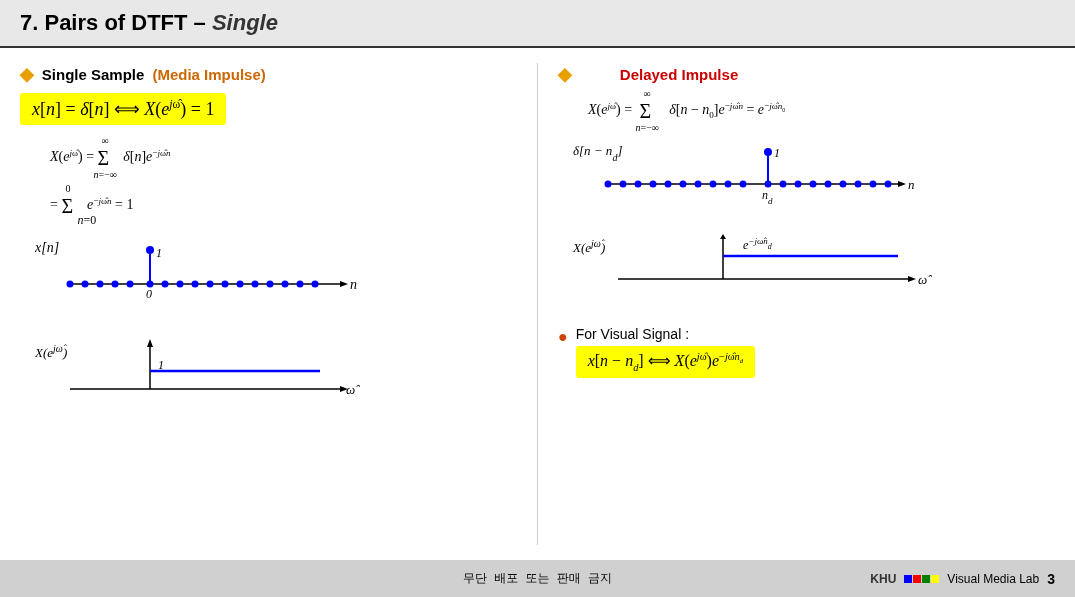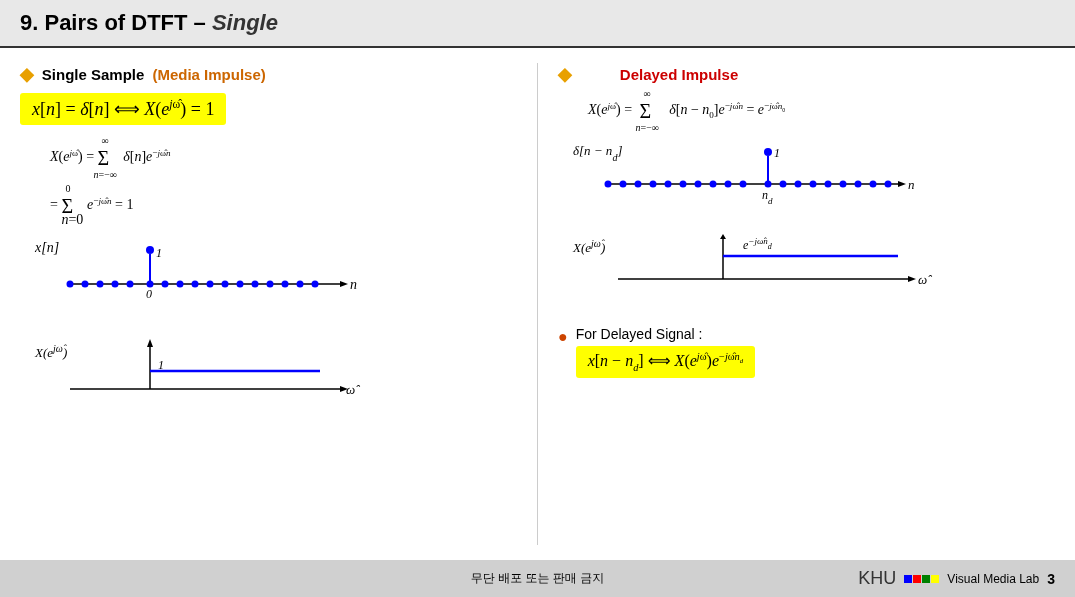--- a/index.html
+++ b/index.html
@@ -108,33 +108,34 @@
       justify-content: space-between;
       padding: 0 20px;
       font-family: Arial, sans-serif;
       font-size: 12px;
     }
 
     .footer-center {
       position: absolute;
       left: 50%;
       transform: translateX(-50%);
+      font-family: Liberation Mono, monospace;
     }
 
     .footer-right {
       display: flex;
       align-items: center;
       gap: 8px;
       margin-left: auto;
     }
 
     .khu-logo {
-      font-weight: normal;
+      font-weight: bold;
       color: #333;
-      font-size: 18px;
+      font-size: 12px;
     }
 
     .logo-squares {
       display: inline-flex;
       gap: 1px;
     }
 
     .logo-sq {
       width: 8px;
       height: 8px;
@@ -146,21 +147,21 @@
       font-style: italic;
     }
   </style>
 </head>
 <body>
 
 <div class="slide">
 
   <div class="slide-header">
     <h1>
-      <span>9. Pairs of DTFT – </span><em>Single</em>
+      <span>7. Pairs of DTFT – </span><em>Single</em>
     </h1>
   </div>
 
   <div class="slide-content">
 
     <div class="left-panel">
 
       <div class="section-title">
         <span class="diamond">◆</span>
         <span>Single Sample </span>
@@ -181,21 +182,21 @@
             <span style="font-size:20px; vertical-align:middle;">Σ</span>
             <span style="position:absolute; bottom:-8px; left:-4px; font-size:10px;"><i>n</i>=−∞</span>
           </span>
           &nbsp;&nbsp;&nbsp;<i>δ</i>[<i>n</i>]<i>e</i><sup>−<i>j</i>ω̂<i>n</i></sup>
         </div>
         <div style="margin-top:12px;">
           = 
           <span style="display:inline-block; position:relative;">
             <span style="position:absolute; top:-8px; left:4px; font-size:10px;">0</span>
             <span style="font-size:20px; vertical-align:middle;">Σ</span>
-            <span style="position:absolute; bottom:-8px; left:0px; font-size:14px;"><i>n</i>=0</span>
+            <span style="position:absolute; bottom:-8px; left:16px; font-size:12px;"><i>n</i>=0</span>
           </span>
           &nbsp;&nbsp;&nbsp;<i>e</i><sup>−<i>j</i>ω̂<i>n</i></sup> = 1
         </div>
       </div>
 
       
       <div class="graph-container">
         <svg width="350" height="95">
 
           <text x="5" y="20" font-size="14" font-style="italic" fill="#000"><tspan>x</tspan><tspan>[</tspan><tspan font-style="italic">n</tspan><tspan>]</tspan></text>
@@ -340,21 +341,21 @@
           <polygon points="340,42 348,45 340,48" fill="black"></polygon>
 
           <text x="350" y="50" font-size="13" fill="#000">ω̂</text>
         </svg>
       </div>
 
       
       <div style="margin-top: 4px; display:flex; align-items: flex-start; gap: 8px;">
         <span style="color: #cc4400; font-size: 16px; margin-top:2px;">●</span>
         <div>
-          <div style="font-family: Arial, sans-serif; font-size: 14px; font-style: normal;">For Delayed Signal :</div>
+          <div style="font-family: Arial, sans-serif; font-size: 14px; font-style: normal;">For Visual Signal :</div>
           <div class="highlight-box" style="margin-top:4px; font-size:16px;">
             <i>x</i>[<i>n</i> − <i>n</i><sub><i>d</i></sub>] ⟺ <i>X</i>(<i>e</i><sup><i>j</i>ω̂</sup>)<i>e</i><sup>−<i>j</i>ω̂<i>n</i><sub><i>d</i></sub></sup>
           </div>
         </div>
       </div>
 
     </div>
   </div>
 </div>
 

